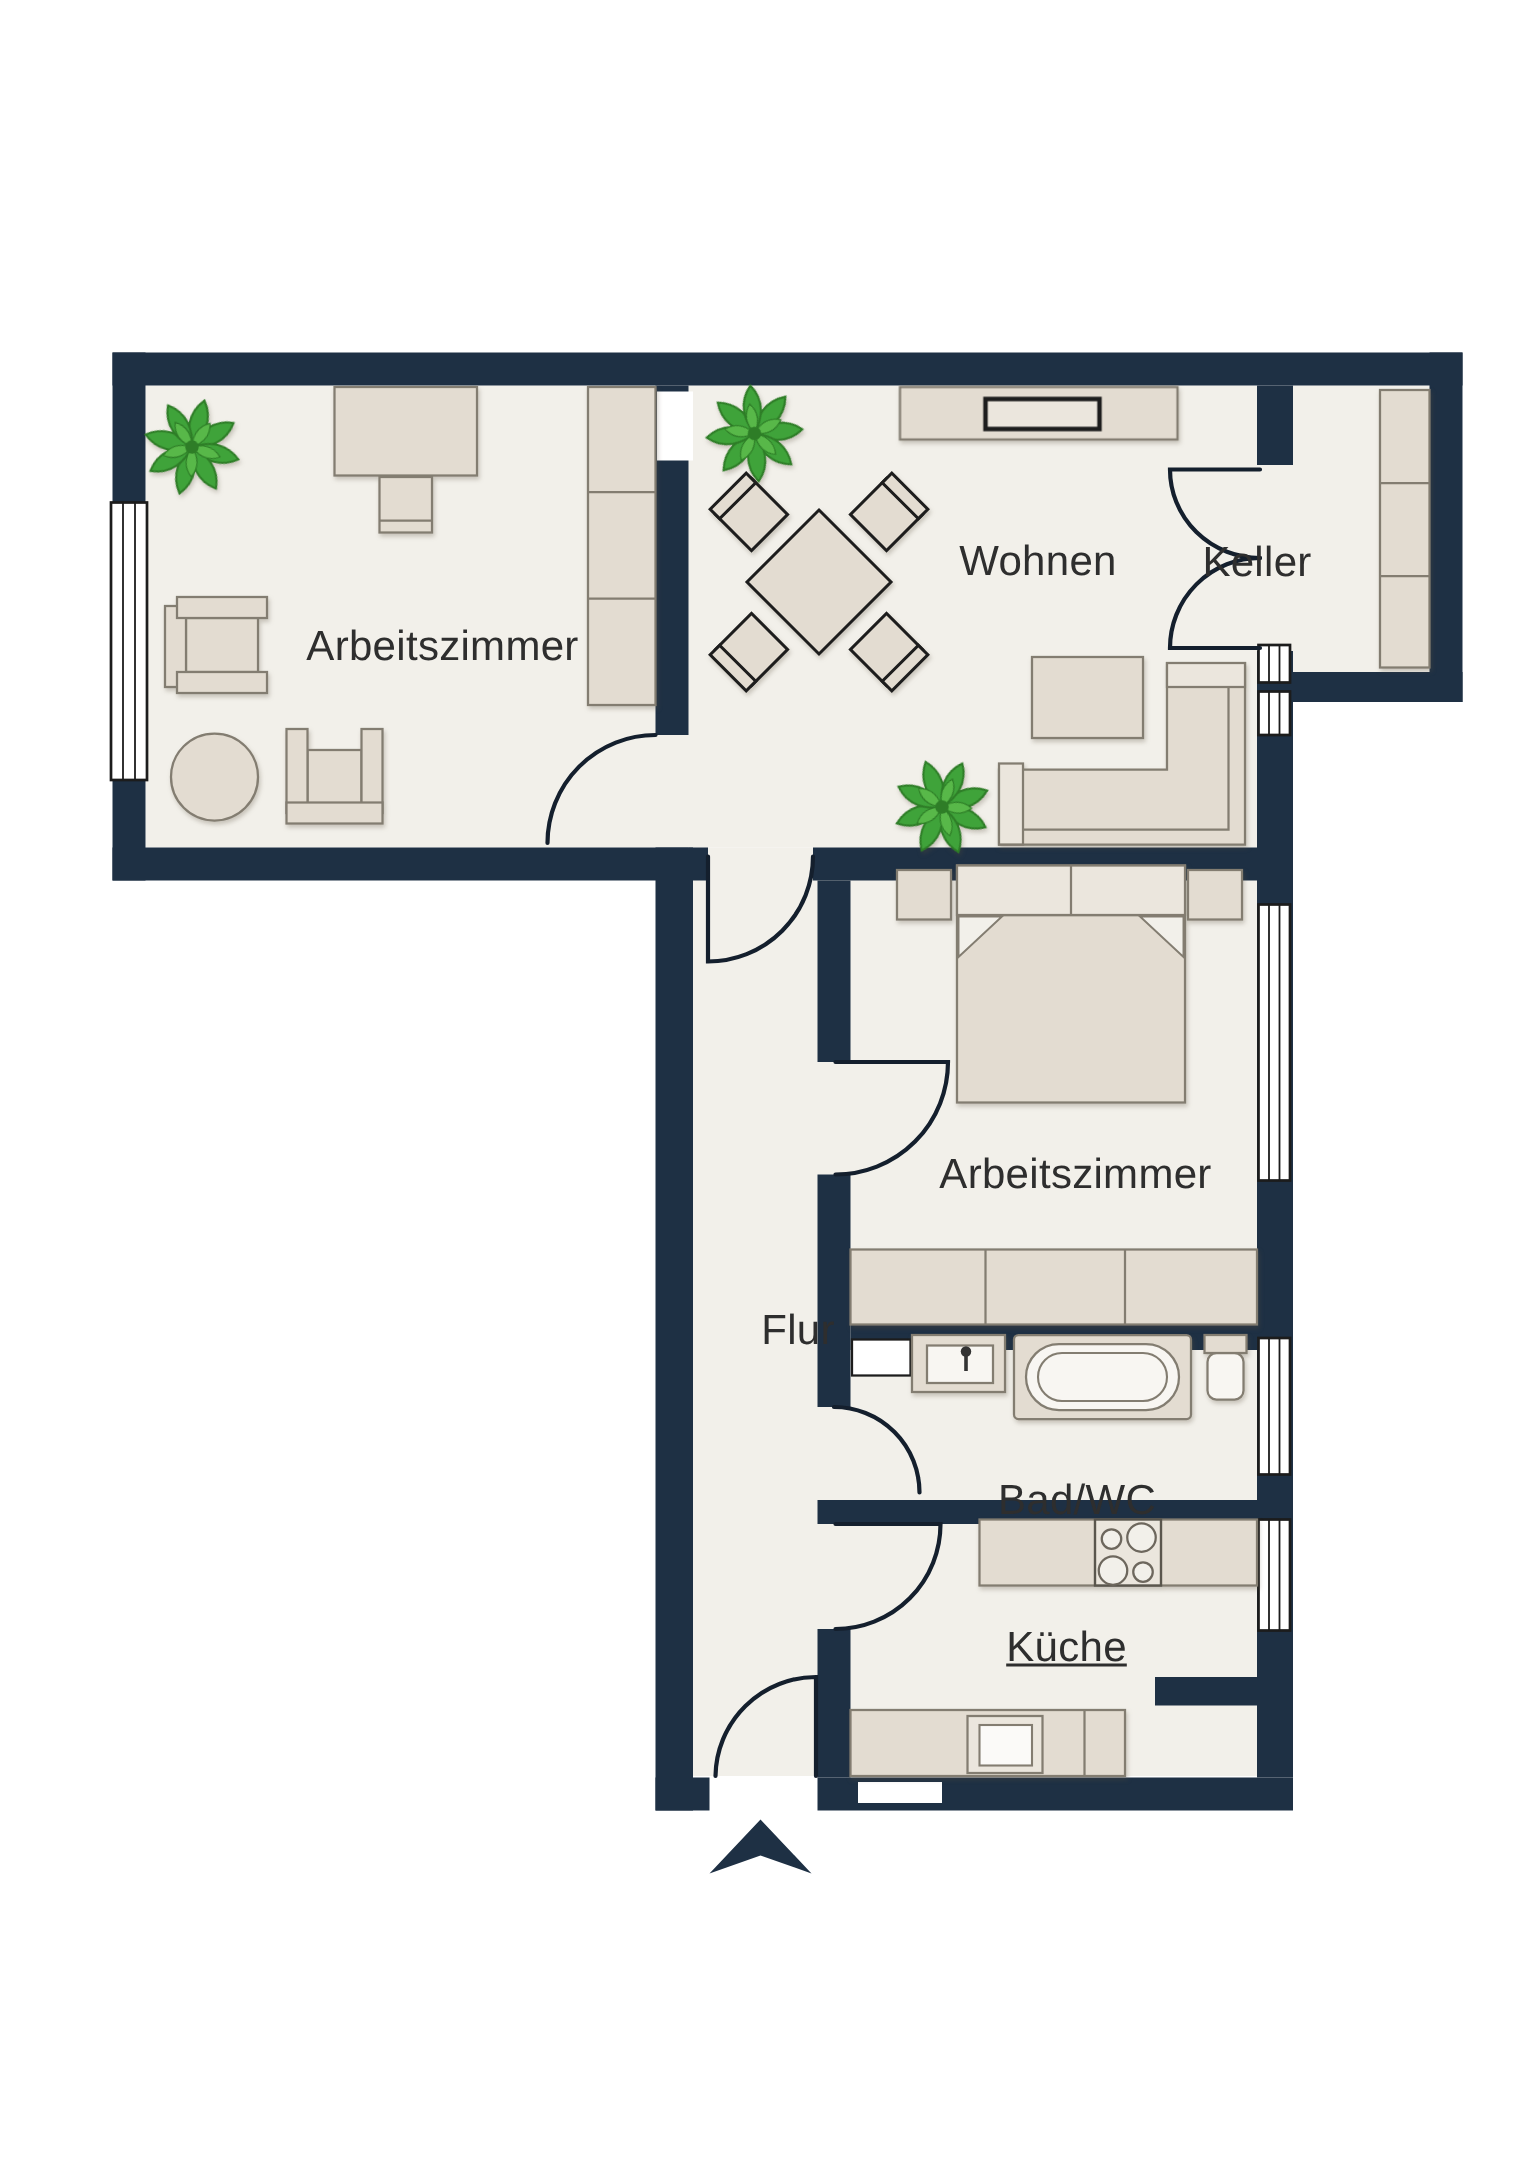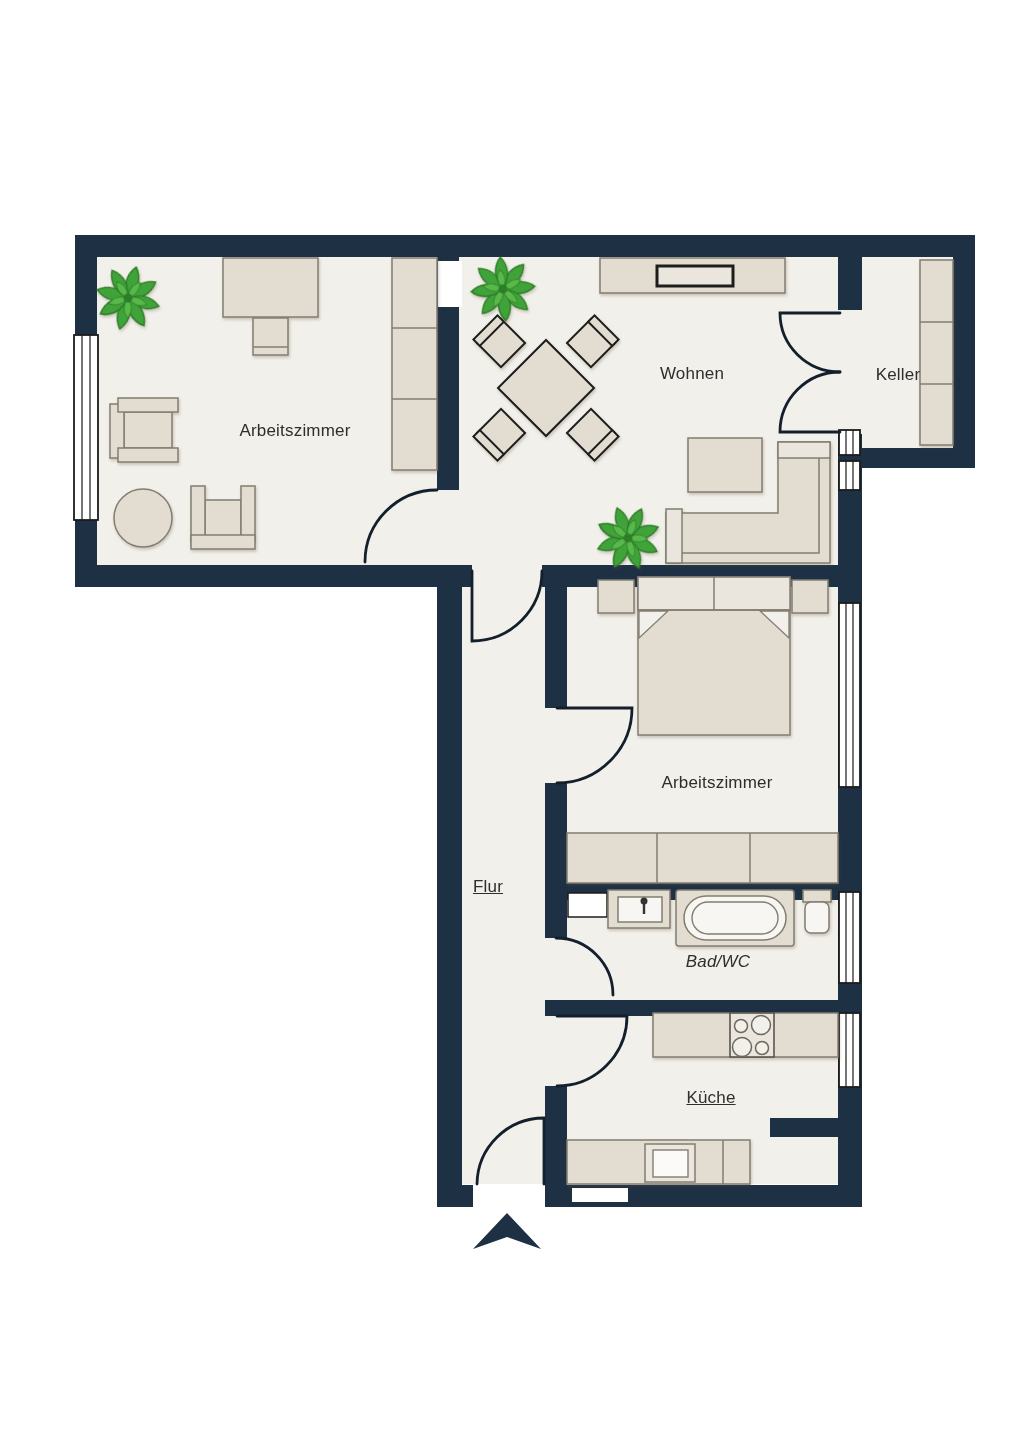--- a/index.html
+++ b/index.html
@@ -33,21 +33,21 @@
   .fold{fill:var(--floor);stroke:var(--furniture-stroke);stroke-width:1.3;}
   .win{fill:#ffffff;stroke:#1c1c1c;stroke-width:1.8;}
   .win-line{fill:none;stroke:#1c1c1c;stroke-width:1.2;}
   .dining{fill:var(--furniture);stroke:var(--dark-outline);stroke-width:2;}
   .tv{fill:var(--furniture-light);stroke:var(--dark-outline);stroke-width:3;}
   .arc{fill:none;stroke:var(--door-arc);stroke-width:2.8;stroke-linecap:round;}
   .shadow{filter:drop-shadow(1.5px 2.5px 1.5px rgba(90,80,60,0.28));}
   .room-label{
     position:absolute;
     transform:translate(-50%,-50%);
-    font-size:17px;
+    font-size:28px;
     color:var(--label-text);
     white-space:nowrap;
     letter-spacing:0.2px;
   }
 </style>
 </head>
 <body>
 
 <div class="plan">
   <svg width="1018" height="1440" viewBox="0 0 1018 1440">
@@ -273,18 +273,18 @@
       <path class="arc" d="M556,938 A57,57 0 0 1 613,995"></path>
       <path class="arc" d="M557,1016 H627 A70,70 0 0 1 557,1086"></path>
       <path class="arc" d="M544,1184 V1118 A67,67 0 0 0 477,1184"></path>
     </g>
 
     <polygon points="507,1213 541,1249 507,1237 473,1249" fill="var(--wall)"></polygon>
   </svg>
 
   <div class="room-label" style="left:295px;top:431px;">Arbeitszimmer</div>
   <div class="room-label" style="left:692px;top:374px;">Wohnen</div>
-  <div class="room-label" style="left:898px;top:375px;">Keller</div>
+  <div class="room-label" style="left:838px;top:375px;">Keller</div>
   <div class="room-label" style="left:717px;top:783px;">Arbeitszimmer</div>
-  <div class="room-label" style="left:488px;top:887px;text-decoration:underline;">Flur</div>
-  <div class="room-label" style="left:718px;top:962px;font-style:italic;">Bad/WC</div>
+  <div class="room-label" style="left:532px;top:887px;">Flur</div>
+  <div class="room-label" style="left:718px;top:1000px;">Bad/WC</div>
   <div class="room-label" style="left:711px;top:1098px;text-decoration:underline;">Küche</div>
 </div>
 
 </body></html>

